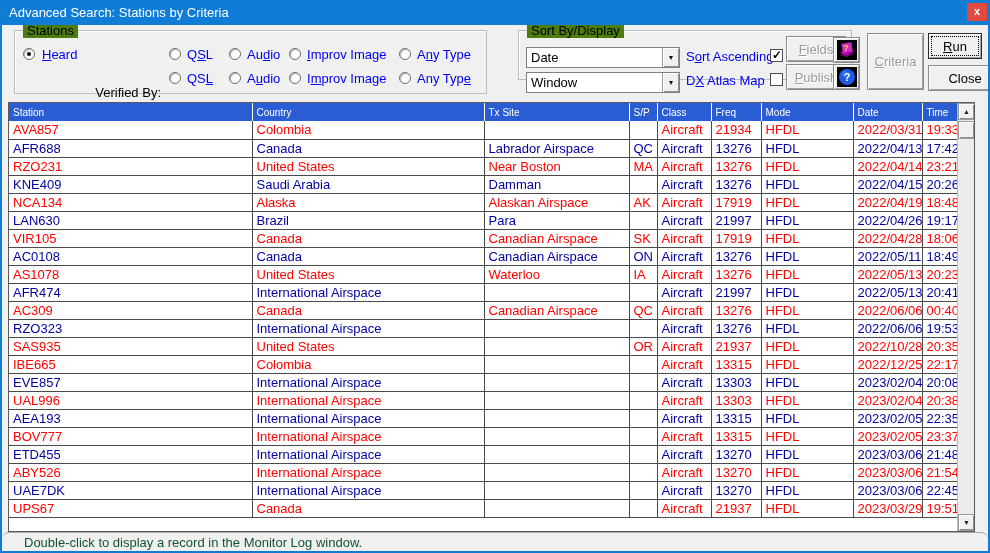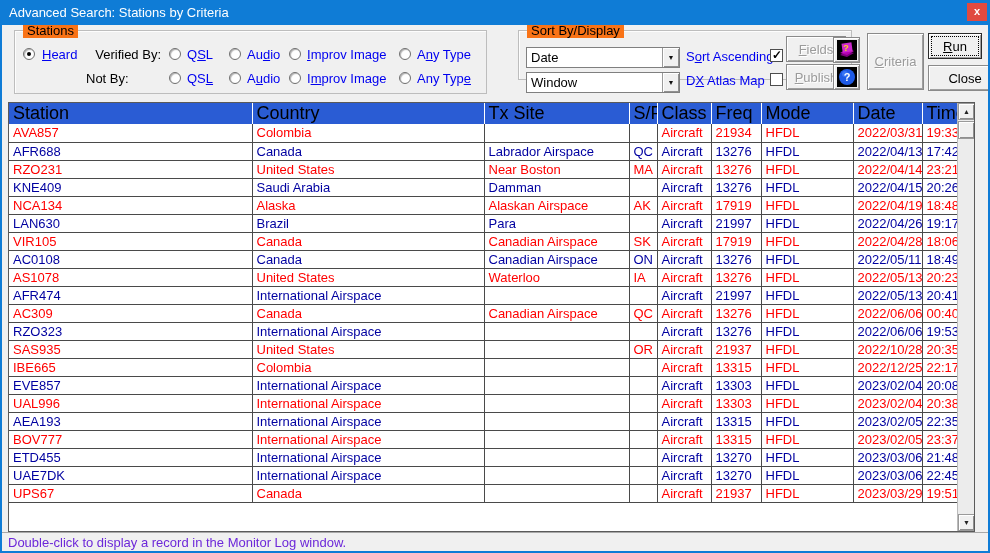--- a/index.html
+++ b/index.html
@@ -9,24 +9,24 @@
   .edge{position:absolute;inset:0;border:2px solid var(--title_bar,#0f7cd6);pointer-events:none;z-index:60;}
 
   
   .titlebar{position:absolute;left:0;top:0;width:100%;height:25px;background:var(--title_bar,#0f7cd6);
             color:#fff;line-height:25px;padding-left:9px;z-index:50;}
   .close-btn{position:absolute;right:3px;top:3px;width:20px;height:18px;background:var(--close_red,#e04a40);
              color:#fff;font-size:11px;font-weight:bold;text-align:center;line-height:17px;cursor:default;z-index:55;}
 
   
   .gbox{position:absolute;border:1px solid #bdbdbd;box-shadow:inset 1px 1px 0 #fdfdfd;}
-  .gtitle{position:absolute;top:-8px;left:8px;background:#f97316;padding:0 4px;color:#000;}
+  .gtitle{position:absolute;top:-8px;left:8px;background:#4d7c0f;padding:0 4px;color:#000;}
 
   .bluelbl{position:absolute;color:var(--label_blue,#0000f0);white-space:nowrap;}
-  .blklbl{position:absolute;color:#000;white-space:nowrap;}
+  .blklbl{position:absolute;color:#000;white-space:nowrap;margin-top:38px;}
 
   
   .radio{position:absolute;width:12px;height:12px;border-radius:50%;background:#fff;
          border:1px solid #6f6f6f;box-shadow:inset 1px 1px 1px rgba(0,0,0,.3);}
   .radio.sel::after{content:"";position:absolute;left:3px;top:3px;width:4px;height:4px;border-radius:50%;background:#000;}
   .cb{position:absolute;width:13px;height:13px;background:#fff;border:1px solid #4d4d4d;}
   .cb.checked::after{content:"✓";position:absolute;left:1px;top:-2px;font-size:12px;font-weight:bold;color:#000;}
 
   
   .combo{position:absolute;background:#fff;border:1px solid #7f7f7f;}
@@ -41,38 +41,38 @@
        display:flex;align-items:center;justify-content:center;color:#000;cursor:default;}
   .btn.disabled{color:#9b9b9b;text-shadow:1px 1px 0 #fff;}
   .btn.default{border:1px solid #2b2b2b;outline:1px dotted #000;outline-offset:-4px;}
   .iconbtn{position:absolute;background:#f0f0f0;border:1px solid #8a8a8a;
            box-shadow:inset 1px 1px 0 #ffffff,inset -1px -1px 0 #9f9f9f;
            display:flex;align-items:center;justify-content:center;}
 
   
   .grid{position:absolute;left:8px;top:102px;width:967px;height:430px;border:1px solid #5a5a5a;background:#fff;overflow:hidden;}
   table{border-collapse:collapse;table-layout:fixed;width:948px;}
-  th{height:18px;background:var(--header_bg,#2a5cd4);color:#000000;font-weight:normal;text-align:left;
-     padding:0 0 0 4px;border-right:1px solid #fff;font-size:18px;overflow:hidden;white-space:nowrap;}
+  th{height:18px;background:var(--header_bg,#2a5cd4);color:#ffffff;font-weight:normal;text-align:left;
+     padding:0 0 0 4px;border-right:1px solid #fff;font-size:10px;overflow:hidden;white-space:nowrap;}
   td{height:18px;padding:0 0 0 4px;border-right:1px solid #4a4a4a;border-bottom:1px solid #4a4a4a;
      font-size:13px;overflow:hidden;white-space:nowrap;background:#fff;}
   tr.red td{color:var(--row_red,#ff0000);}
   tr.navy td{color:var(--row_navy,#0000a0);}
 
   
   .vscroll{position:absolute;right:0;top:0;width:17px;height:428px;background:#ececec;border-left:1px solid #bbb;}
   .sbtn{position:absolute;left:0;width:17px;height:17px;background:#f0f0f0;border:1px solid #9a9a9a;
         box-shadow:inset 1px 1px 0 #fff,inset -1px -1px 0 #8f8f8f;
         display:flex;align-items:center;justify-content:center;font-size:7px;color:#222;}
   .sthumb{position:absolute;left:0;top:18px;width:17px;height:18px;background:#f0f0f0;border:1px solid #9a9a9a;
           box-shadow:inset 1px 1px 0 #fff,inset -1px -1px 0 #8f8f8f;}
 
   
   .statusbar{position:absolute;left:2px;top:532px;width:986px;height:19px;background:#f0f0f0;
-             border-top:1px solid #a8a8a8;line-height:19px;padding-left:6px;color:#6d28d9;z-index:45;}
+             border-top:1px solid #a8a8a8;line-height:19px;padding-left:22px;color:#14532d;z-index:45;border-radius:7px;}
   u{text-decoration:underline;}
 </style>
 </head>
 <body>
 
 <div class="window">
 
   <div class="titlebar">
     <span>Advanced Search: Stations by Criteria</span>
   </div>
@@ -393,20 +393,31 @@
             <td>ETD455</td>
             <td>International Airspace</td>
             <td></td>
             <td></td>
             <td>Aircraft</td>
             <td>13270</td>
             <td>HFDL</td>
             <td>2023/03/06</td>
             <td>21:48</td>
           </tr>
+          <tr class="red">
+            <td>ABY526</td>
+            <td>International Airspace</td>
+            <td></td>
+            <td></td>
+            <td>Aircraft</td>
+            <td>13270</td>
+            <td>HFDL</td>
+            <td>2023/03/06</td>
+            <td>21:54</td>
+          </tr>
           <tr class="navy">
             <td>UAE7DK</td>
             <td>International Airspace</td>
             <td></td>
             <td></td>
             <td>Aircraft</td>
             <td>13270</td>
             <td>HFDL</td>
             <td>2023/03/06</td>
             <td>22:45</td>

